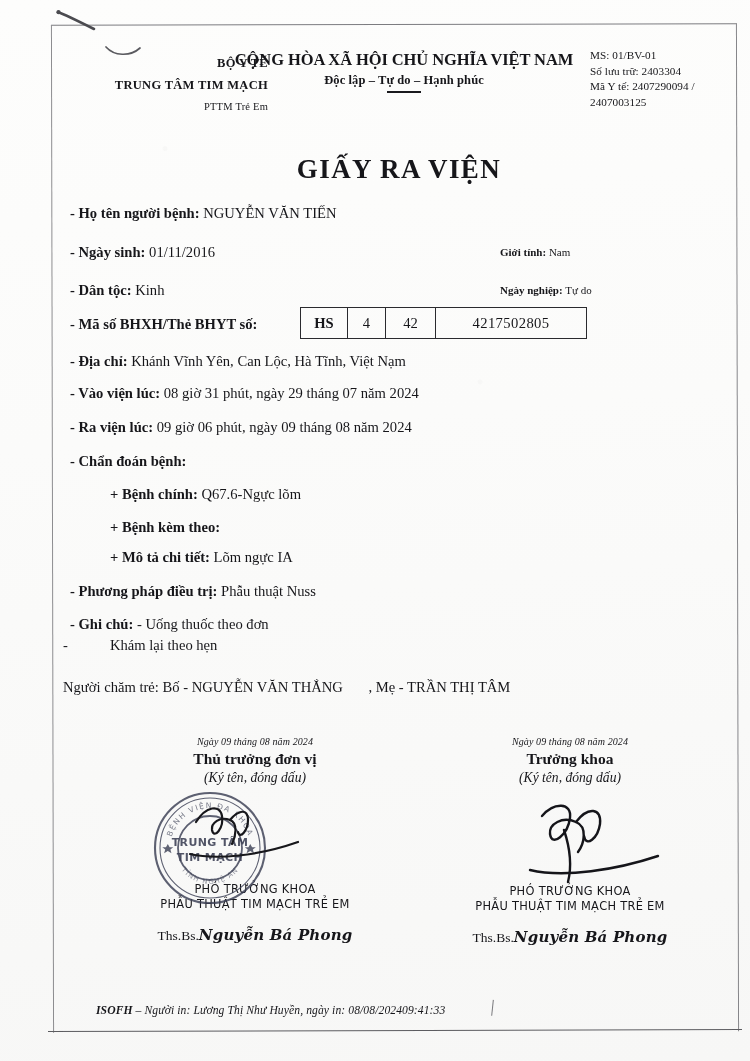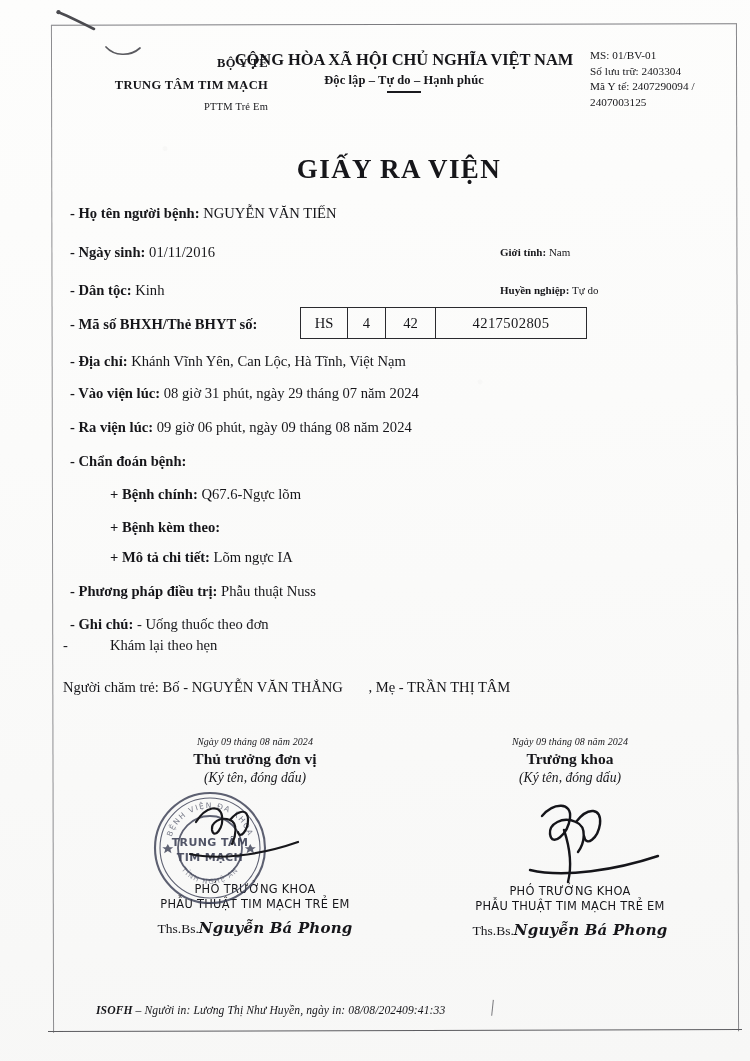--- a/index.html
+++ b/index.html
@@ -87,34 +87,34 @@
   
   #bhyt-box{
     position:absolute;left:300px;top:307px;height:32px;
     display:flex;border:1.3px solid #2a2a2e;box-sizing:border-box;
   }
   #bhyt-box .cell{
     display:flex;align-items:center;justify-content:center;
     border-right:1.3px solid #2a2a2e;font-size:14.6px;box-sizing:border-box;
   }
   #bhyt-box .cell:last-child{border-right:0;}
-  .c-hs{width:47px;} .c-1{width:38px;} .c-2{width:50px;} .c-num{width:150px;letter-spacing:.4px;}
+  .c-hs{width:47px;font-weight:bold;} .c-1{width:38px;} .c-2{width:50px;} .c-num{width:150px;letter-spacing:.4px;}
 
   
   .sigblock{position:absolute;top:736px;width:300px;text-align:center;}
   #sig-left{left:105px;}
   #sig-right{left:420px;}
   .sig-date{font-style:italic;font-size:10px;letter-spacing:.1px;}
   .sig-role{font-weight:bold;font-size:15.5px;margin-top:3px;}
   .sig-note{font-style:italic;font-size:13.6px;margin-top:2px;}
   .sig-pos{
     font-family:"DejaVu Sans", sans-serif;font-size:11.4px;letter-spacing:.3px;
     line-height:15px;font-weight:500;
   }
-  .sig-name{font-size:13.5px;margin-top:7px;white-space:nowrap;}
+  .sig-name{font-size:13.5px;margin-top:14px;white-space:nowrap;}
   .sig-name i{font-family:"DejaVu Serif",serif;font-style:italic;font-weight:bold;font-size:15px;letter-spacing:.2px;}
   #sig-left .sig-foot{position:absolute;left:0;top:146px;width:300px;}
   #sig-right .sig-foot{position:absolute;left:0;top:148px;width:300px;}
 
   
   #stamp{
     position:absolute;left:152px;top:790px;width:116px;height:116px;
     pointer-events:none;
   }
   
@@ -180,21 +180,21 @@
   <div class="rcol" style="top:243px">
     <b>Giới tính:</b>
     <span>Nam</span>
   </div>
 
   <div class="row" style="top:281px">
     <b>- Dân tộc:</b>
     <span>Kinh</span>
   </div>
   <div class="rcol" style="top:281px">
-    <b>Huyền nghiệp:</b>
+    <b>Ngày nghiệp:</b>
     <span>Tự do</span>
   </div>
 
   <div class="row" style="top:315px">
     <b>- Mã số BHXH/Thẻ BHYT số:</b>
   </div>
   <div id="bhyt-box">
     <div class="cell c-hs">HS</div>
     <div class="cell c-1">4</div>
     <div class="cell c-2">42</div>

